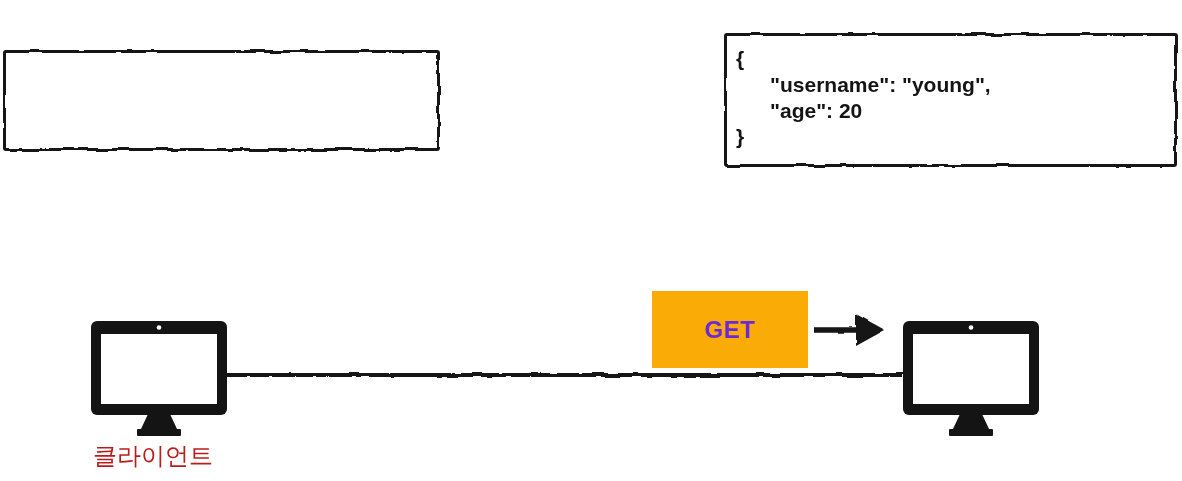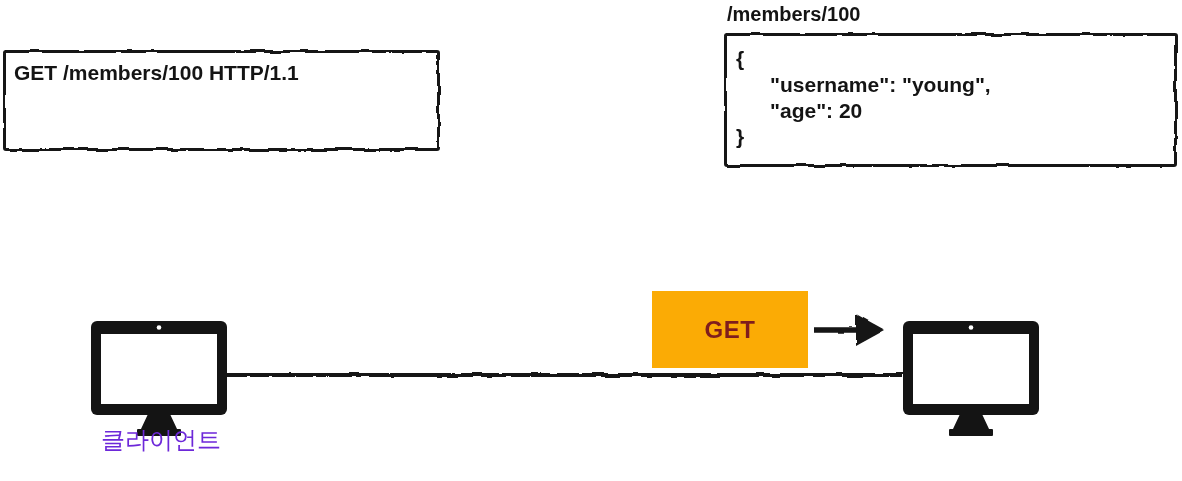--- a/index.html
+++ b/index.html
@@ -16,29 +16,29 @@
   .response-box{left:724px;top:33px;width:453px;height:134px;}
   .response-text{position:absolute;left:12px;top:13px;font-size:21px;font-weight:bold;line-height:26px;}
   .response-text .ind{padding-left:34px;}
   
   .net-line{position:absolute;left:227px;top:373px;width:676px;height:4px;background:#141414;filter:url(#roughen-line);}
   
   .method-box{
     position:absolute;left:652px;top:291px;width:156px;height:77px;background:#FBAB05;
     display:flex;align-items:center;justify-content:center;
   }
-  .method-label{font-size:24px;font-weight:bold;color:#7f1d1d;letter-spacing:0.5px;}
+  .method-label{font-size:24px;font-weight:bold;color:#6d28d9;letter-spacing:0.5px;}
   
   .arrow-svg{position:absolute;left:808px;top:308px;}
   
   .monitor{position:absolute;width:136px;height:115px;}
   .monitor.client{left:91px;top:321px;}
   .monitor.server{left:903px;top:321px;}
   
-  .node-label{position:absolute;top:424px;width:136px;text-align:center;font-size:24px;color:#6d28d9;}
+  .node-label{position:absolute;top:440px;width:136px;font-size:24px;color:#b91c1c;}
   .node-label.client{left:93px;}
   .node-label.server{left:905px;}
   .defs-svg{position:absolute;width:0;height:0;}
 </style>
 </head>
 <body>
 
 <div class="canvas">
 
   <svg class="defs-svg" aria-hidden="true">
@@ -50,25 +50,23 @@
       <filter id="roughen-line" x="-2%" y="-500%" width="104%" height="1100%">
         <feTurbulence type="fractalNoise" baseFrequency="0.05" numOctaves="3" seed="11" result="noise"></feTurbulence>
         <feDisplacementMap in="SourceGraphic" in2="noise" scale="4" xChannelSelector="R" yChannelSelector="G"></feDisplacementMap>
       </filter>
     </defs>
   </svg>
 
   <div class="sketchbox request-box">
     <div class="box-border"></div>
     <div class="request-text">
-      <div>GET /members/100 HTTP/1.1</div>
     </div>
   </div>
 
-  <div class="path-label">/members/100</div>
 
   <div class="sketchbox response-box">
     <div class="box-border"></div>
     <div class="response-text">
       <div>{</div>
       <div class="ind">"username": "young",</div>
       <div class="ind">"age": 20</div>
       <div>}</div>
     </div>
   </div>

